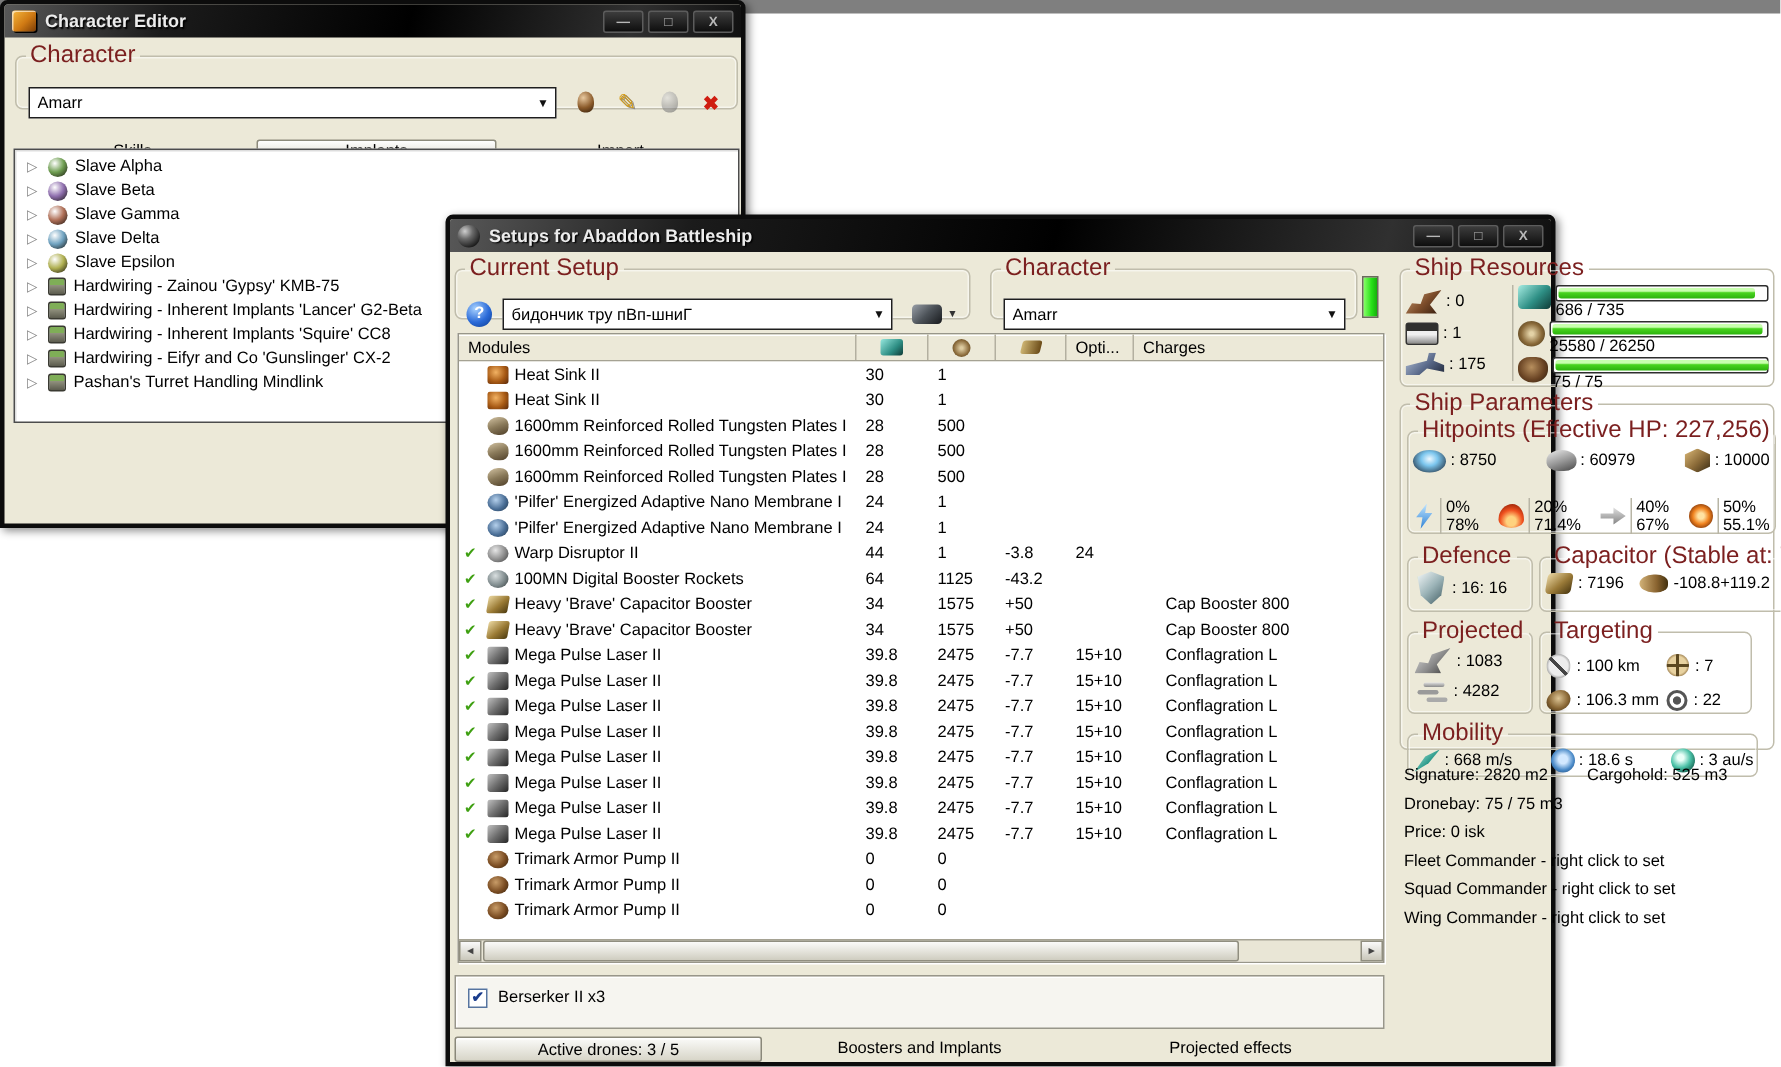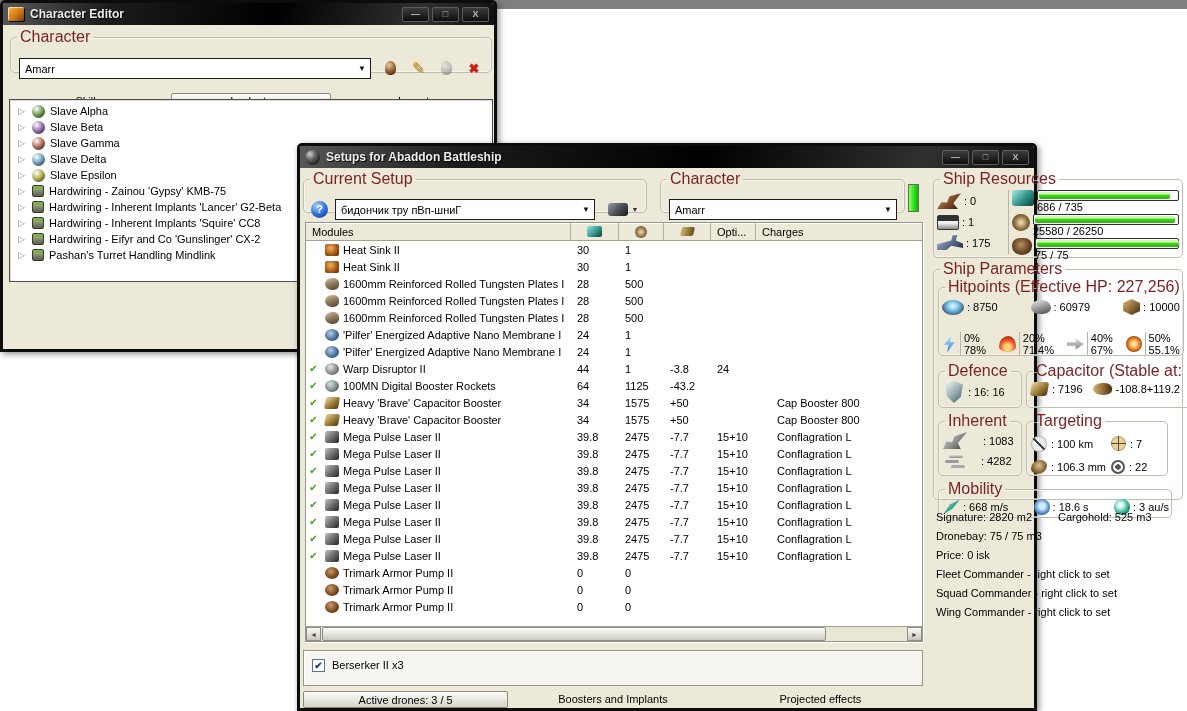--- a/index.html
+++ b/index.html
@@ -204,21 +204,21 @@
 
   #cap-gb { left:92px; top:84px; width:142px; height:46px; }
   .cap-inner { position:absolute; left:4px; top:2px; right:2px; display:flex; align-items:center; gap:4px; }
   .capacitor-battery-icon { width:17px; height:14px; border-radius:3px; transform:skewX(-10deg);
     background:linear-gradient(135deg,#ecd9a6 0%,#9a7a38 55%,#483610 100%); }
   .cap-injector-icon { width:19px; height:12px; border-radius:50% 42% 42% 50%;
     background:linear-gradient(90deg,#d2b278 0%,#8a6430 60%,#42300e 100%); }
 
   #fire-gb { left:4px; top:134px; width:84px; height:64px; }
   .fire-inner { position:absolute; left:4px; top:2px; display:flex; flex-direction:column; gap:5px; }
-  .fire-row { display:flex; align-items:center; gap:16px; white-space:nowrap; }
+  .fire-row { display:flex; align-items:center; gap:4px; white-space:nowrap; }
   .turret-dps-icon { width:24px; height:17px; background:linear-gradient(135deg,#e2e2e2 0%,#8c8c8c 55%,#343434 100%);
     clip-path:polygon(0 100%,14% 55%,38% 60%,48% 25%,100% 0,62% 65%,74% 100%); }
   .volley-icon { position:relative; width:22px; height:14px; }
   .volley-icon::before { content:""; position:absolute; left:6px; top:1px; width:14px; height:3px; border-radius:2px;
     background:linear-gradient(#e0e0e0,#8a8a8a); box-shadow:-4px 5px 0 #9a9a9a, 2px 10px 0 #aaa; }
 
   #targ-gb { left:92px; top:134px; width:142px; height:64px; }
   .targ-grid { position:absolute; left:4px; top:2px; right:2px; display:grid;
     grid-template-columns:1fr 54px; grid-auto-rows:23px; align-items:center; }
   .targ-item { display:flex; align-items:center; gap:4px; white-space:nowrap; }
@@ -808,21 +808,21 @@
           <span>: 7196</span>
           <span class="ic cap-injector-icon" style="margin-left:6px;"></span>
           <span class="two-line">
             <div>-108.8</div>
             <div>+119.2</div>
           </span>
         </div>
       </fieldset>
 
       <fieldset class="gbox" id="fire-gb">
-        <legend class="glabel">Inherent</legend>
+        <legend class="glabel">Projected</legend>
         <div class="fire-inner">
           <span class="fire-row">
               <span class="ic turret-dps-icon"></span>
               <span>: 1083</span>
             </span>
           <span class="fire-row">
               <span class="ic volley-icon"></span>
               <span>: 4282</span>
             </span>
         </div>

